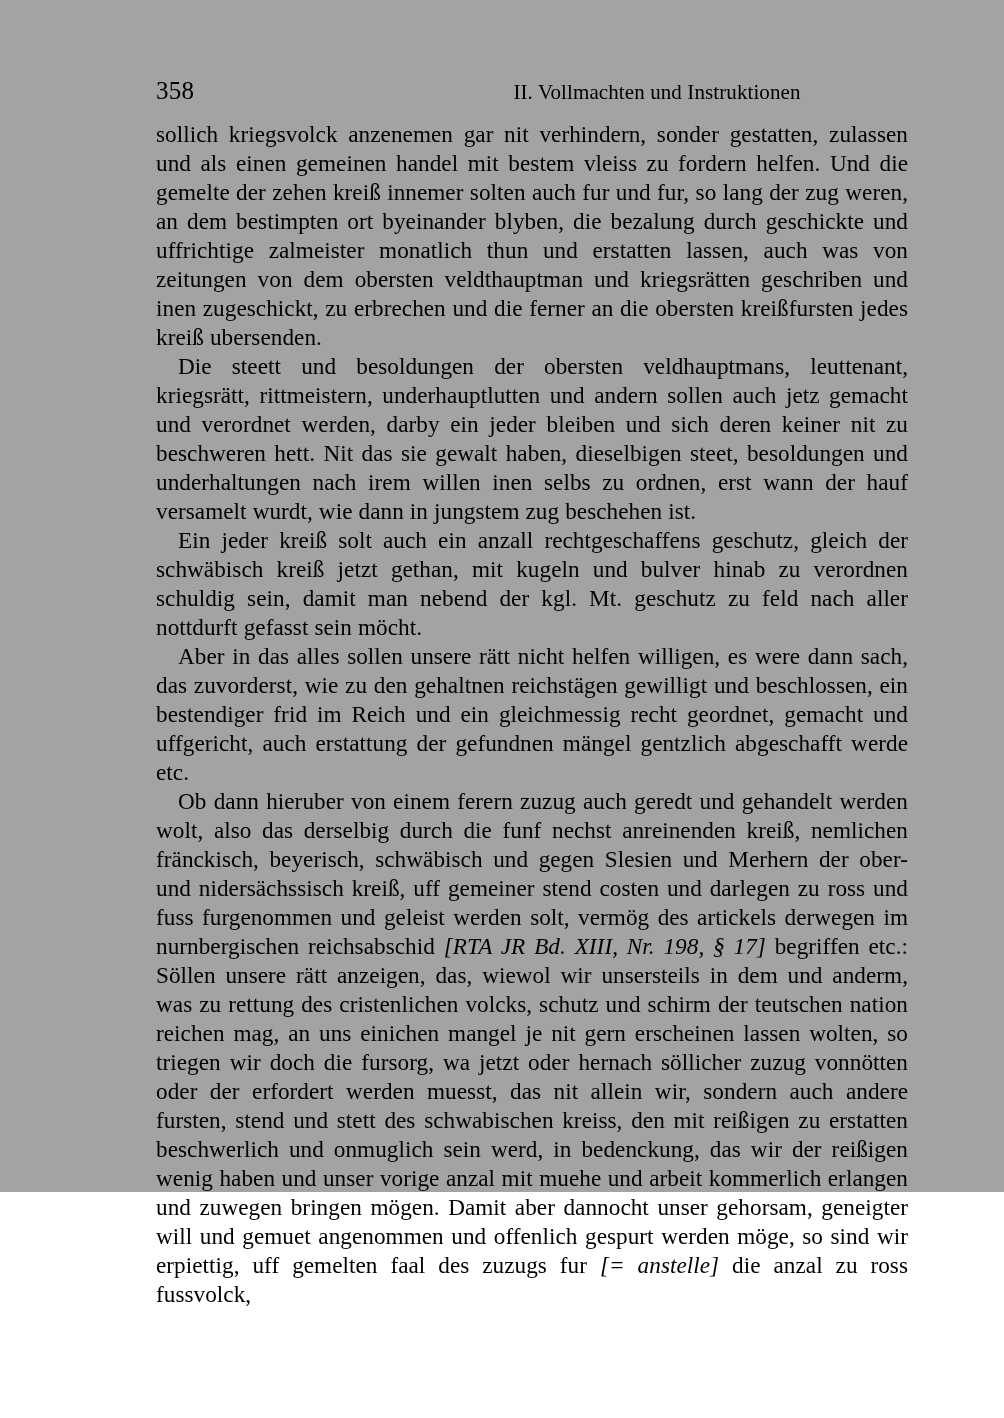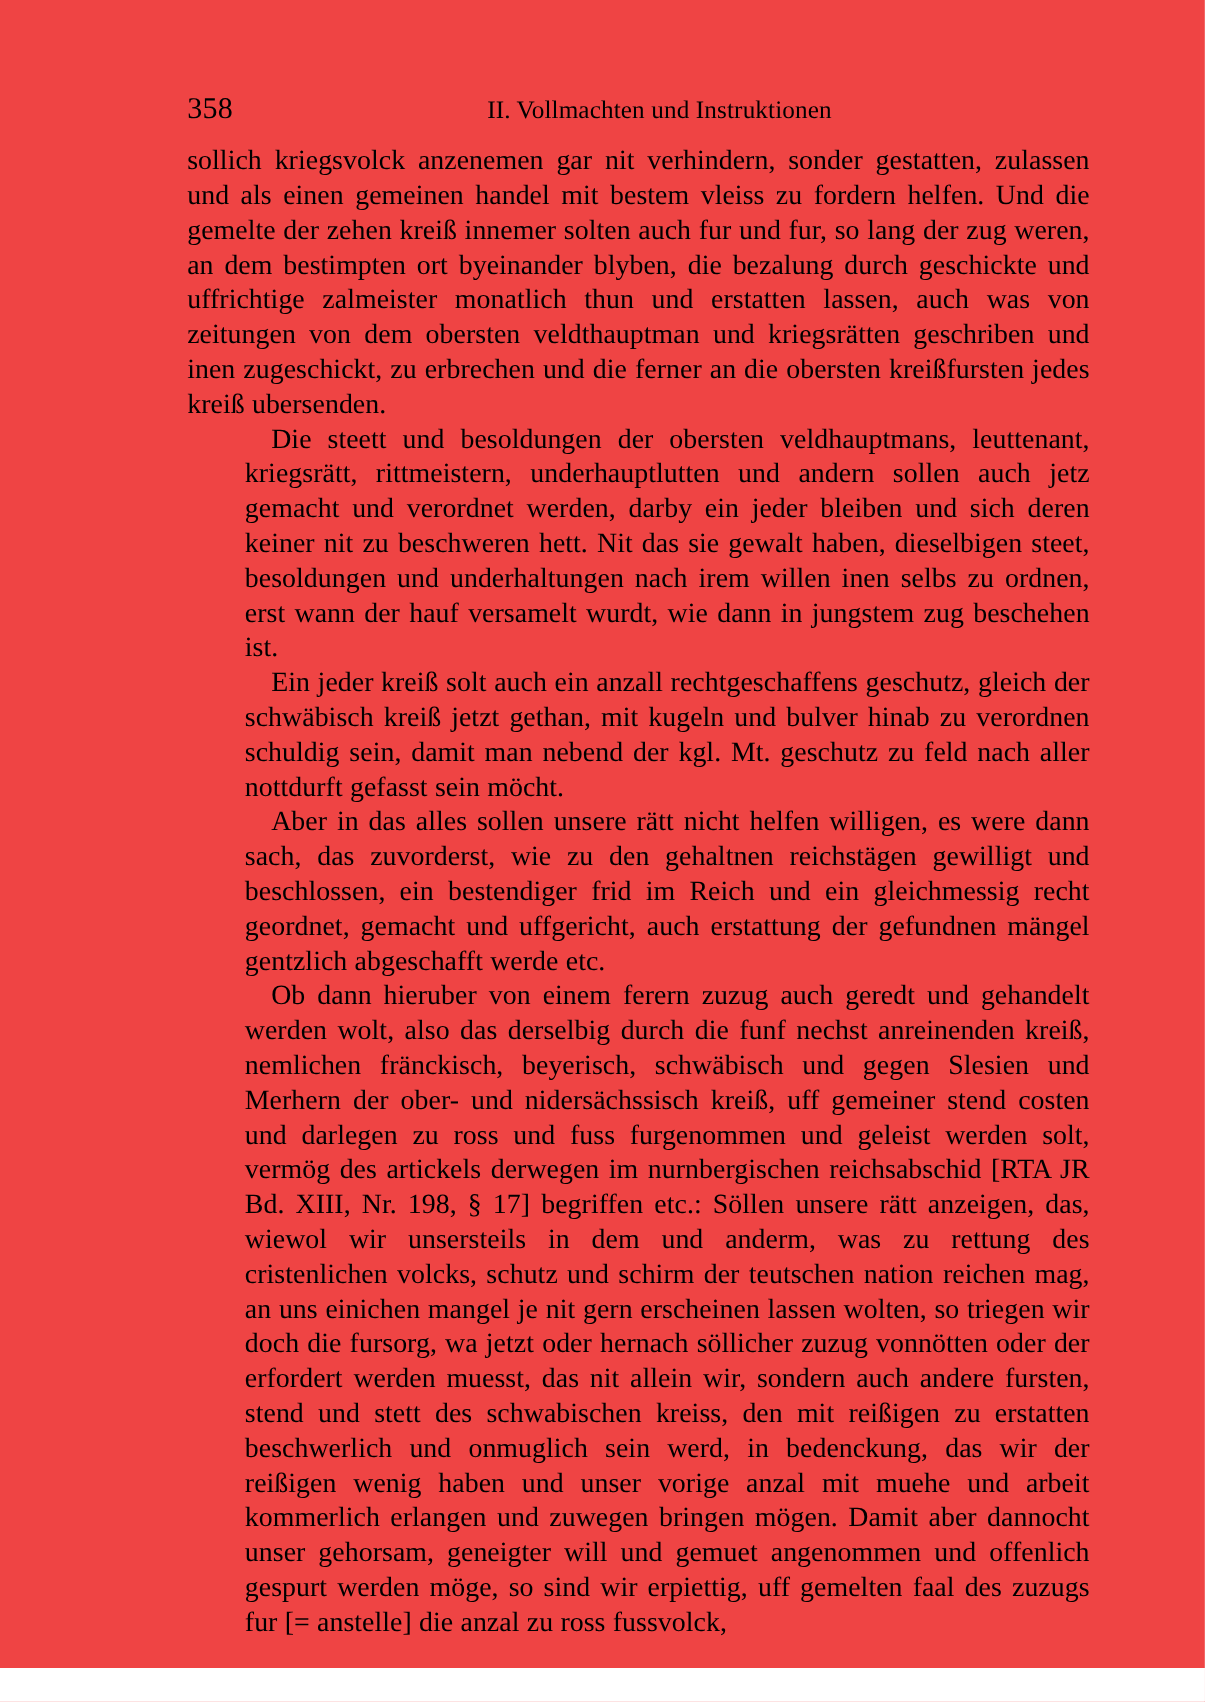--- a/index.html
+++ b/index.html
@@ -10,22 +10,22 @@
   body {
     width: 1004px;
     height: 1418px;
     overflow: hidden;
     font-family: "Liberation Serif", "DejaVu Serif", serif;
     color: #000000;
   }
   .page {
     position: relative;
     width: 1004px;
-    height: 1390px;
-    background: #ef4444;
+    height: 1192px;
+    background: #a3a3a3;
     box-sizing: border-box;
   }
   
   .running-head {
     position: absolute;
     left: 156px;
     top: 76px;
     width: 752px;
     height: 30px;
     display: flex;
@@ -35,21 +35,21 @@
     font-size: 25px;
     line-height: 30px;
     letter-spacing: 0.2px;
     flex: 0 0 auto;
     width: 250px;
   }
   .head-title {
     font-size: 21px;
     line-height: 30px;
     flex: 1 1 auto;
-    text-align: left;
+    text-align: center;
     letter-spacing: 0.1px;
   }
   
   .textblock {
     position: absolute;
     left: 156px;
     top: 120px;
     width: 752px;
   }
   p.para {
@@ -59,23 +59,23 @@
     line-height: 29px;
     text-align: justify;
     text-justify: inter-word;
     hyphens: manual;
     -webkit-hyphens: manual;
     letter-spacing: 0.05px;
     word-spacing: 0.2px;
   }
   p.para.indent {
     text-indent: 22px;
-    margin-left: 48px;
   }
   p.para .it {
+    font-style: italic;
   }
   
 </style>
 </head>
 <body>
 
 <div class="page">
 
   <div class="running-head">
     <span class="folio">358</span>

